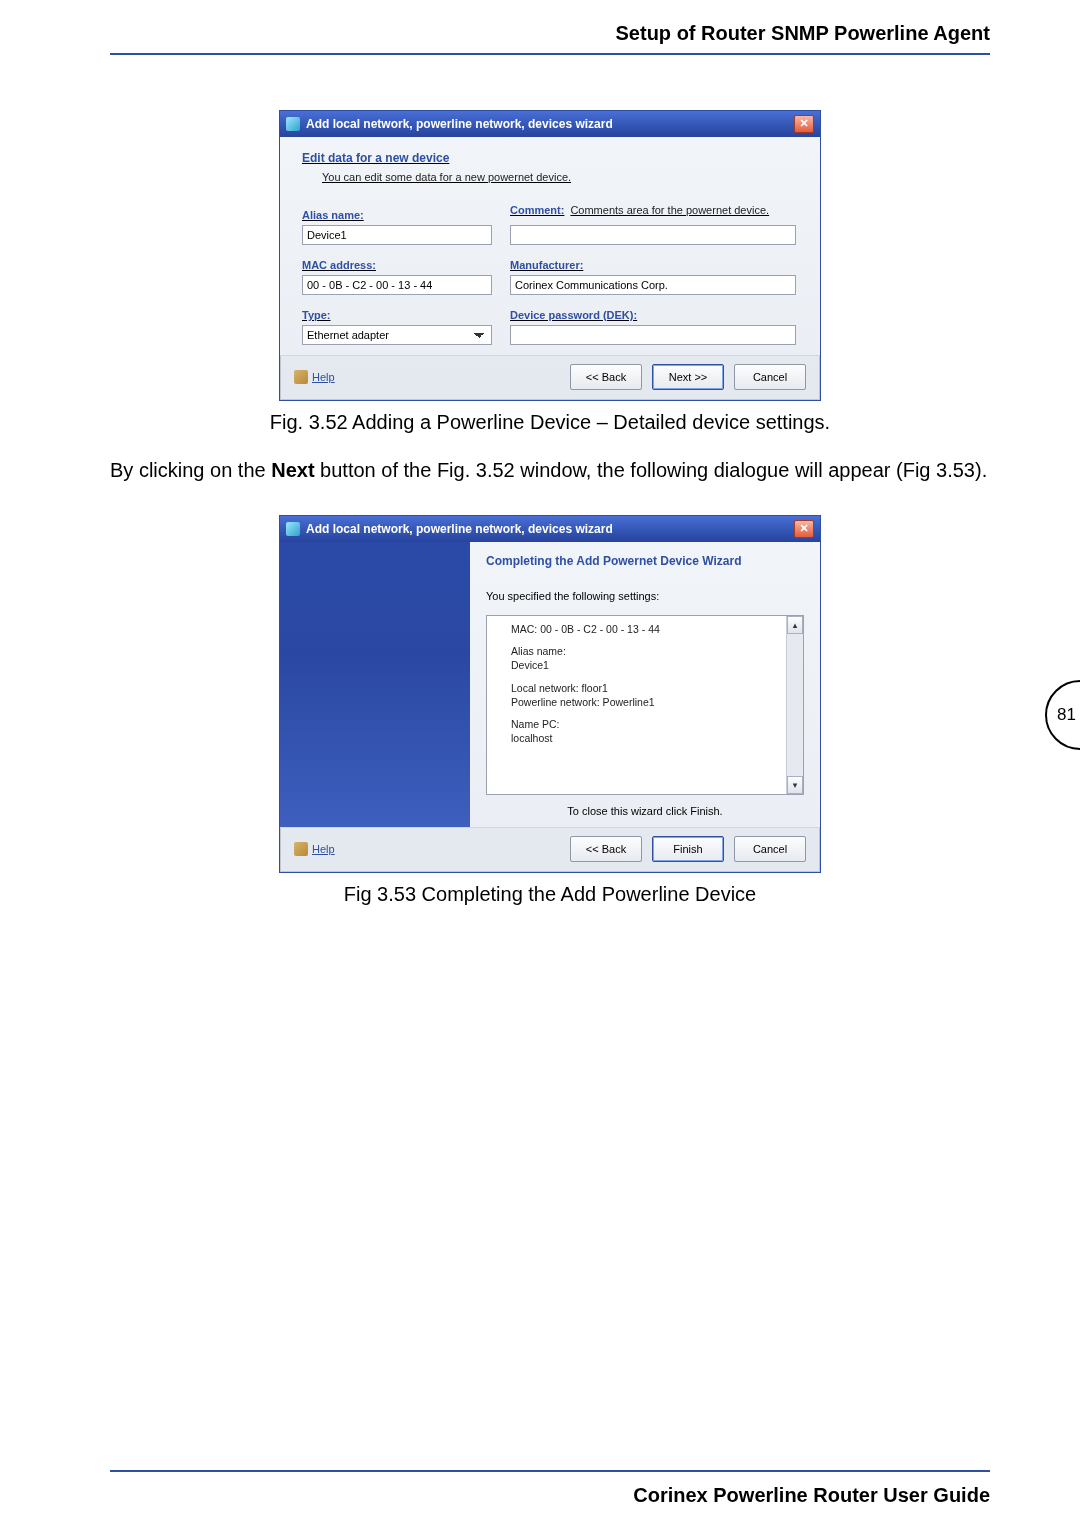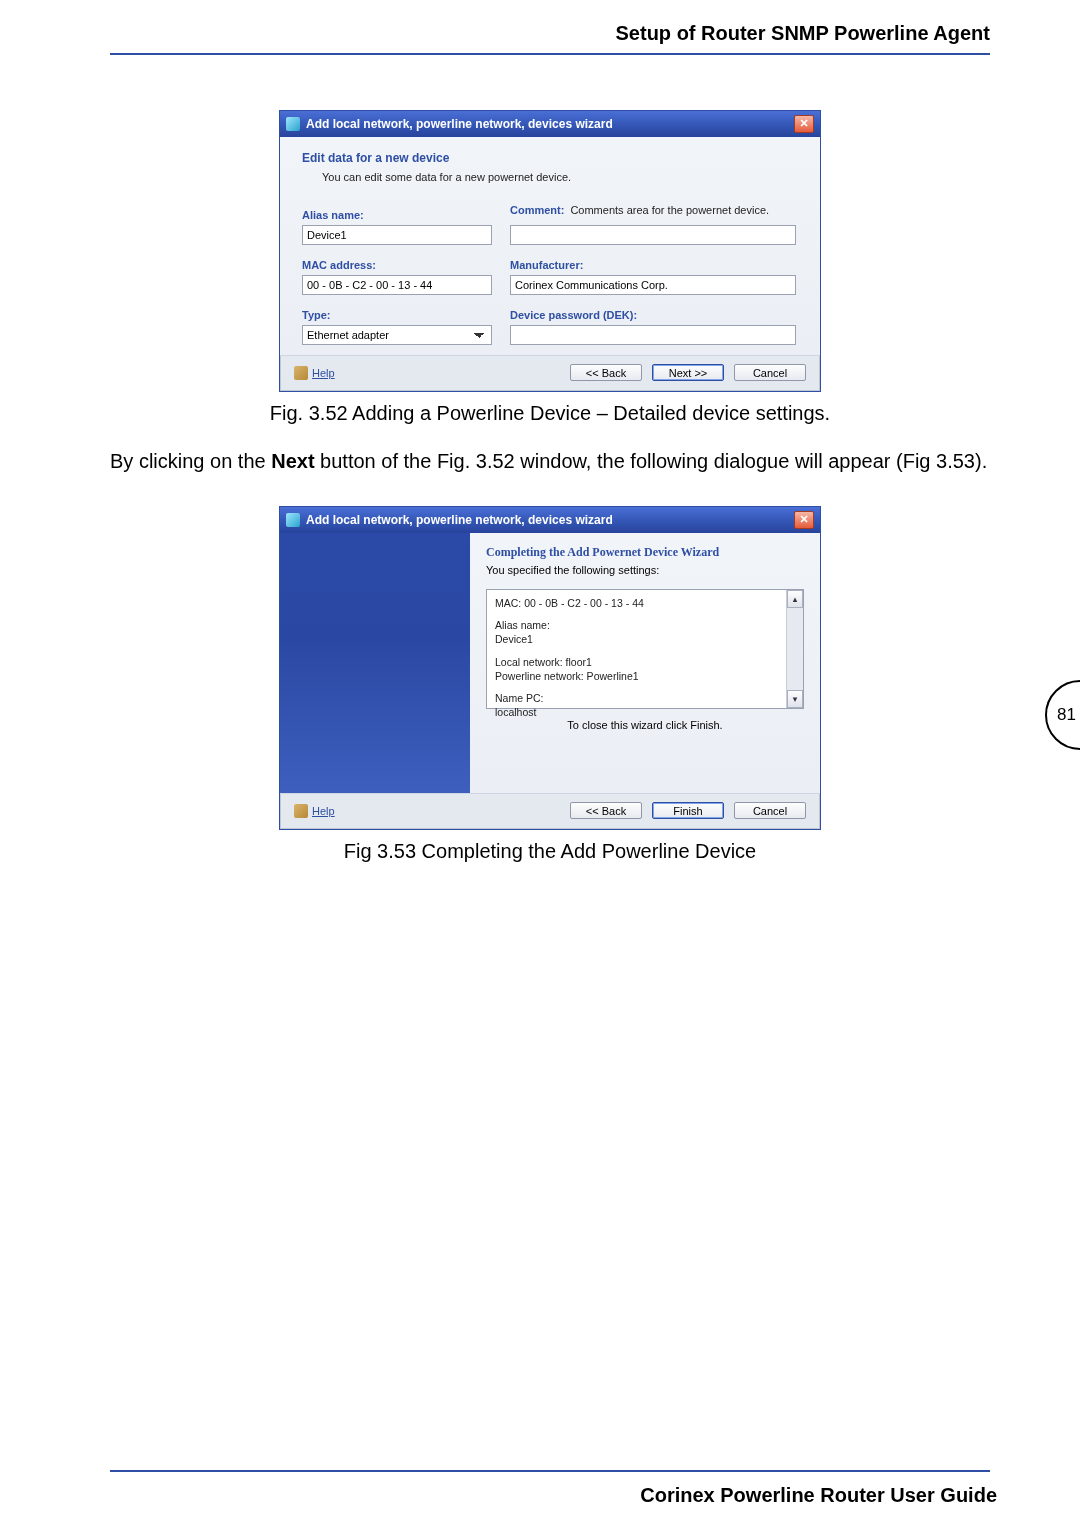--- a/index.html
+++ b/index.html
@@ -35,21 +35,21 @@
     margin: 0;
   }
   .footer-rule {
     position: absolute;
     left: 110px;
     right: 90px;
     bottom: 60px;
   }
   .footer-title {
     position: absolute;
-    right: 83px;
+    right: 90px;
     bottom: 25px;
     font-weight: bold;
     font-size: 20px;
   }
   .page-number-wrap {
     position: absolute;
     right: 0px;
     top: 680px;
     width: 60px;
     height: 60px;
@@ -120,20 +120,21 @@
     border-radius: 2px;
     color: #fff;
     font-size: 11px;
     line-height: 14px;
     text-align: center;
     cursor: pointer;
   }
   .dlg-body {
     padding: 14px 24px 10px 22px;
     background: linear-gradient(180deg,#f1f4f9 0%,#eef1f6 50%,#ebeef4 100%);
+    text-decoration: underline;
   }
   .section-title {
     color: #2e4fa3;
     font-weight: bold;
     font-size: 12px;
     margin-bottom: 6px;
   }
   .section-sub {
     font-size: 11px;
     color: #222;
@@ -201,21 +202,21 @@
     cursor: pointer;
   }
   .help-icon {
     width: 14px; height: 14px;
     background: linear-gradient(135deg,#d8b46e,#b78935);
     border-radius: 2px;
   }
   .btn-row { display: flex; gap: 10px; }
   .wiz-btn {
     min-width: 72px;
-    height: 17px;
+    height: 26px;
     font-size: 11px;
     font-family: Tahoma, Verdana, sans-serif;
     background: linear-gradient(180deg,#fdfdfd,#e7eaf0);
     border: 1px solid #8f97a8;
     border-radius: 2px;
     cursor: pointer;
     padding: 0 8px;
   }
   .wiz-btn.default {
     border: 1px solid #2e4fa3;
@@ -234,38 +235,37 @@
     min-height: 260px;
   }
   .dlg2-right {
     flex: 1;
     padding: 12px 16px 10px 16px;
   }
   .dlg2-title {
     color: #2e4fa3;
     font-weight: bold;
     font-size: 12px;
-    margin-bottom: 4px;
-    font-family: Liberation Serif, serif;
+    margin-bottom: 22px;
   }
   .dlg2-sub {
     font-size: 11px;
     color: #222;
     margin-bottom: 14px;
   }
   .settings-intro {
     font-size: 11px;
     margin-bottom: 13px;
   }
   .settings-box {
     border: 1px solid #9aa2b2;
     background: #fff;
-    height: 120px;
+    height: 180px;
     position: relative;
-    padding: 6px 8px;
+    padding: 6px 24px;
     font-size: 10.5px;
     line-height: 1.35;
     color: #222;
     box-sizing: border-box;
   }
   .settings-scroll {
     position: absolute;
     right: 0; top: 0; bottom: 0;
     width: 16px;
     background: #e6e9f0;

